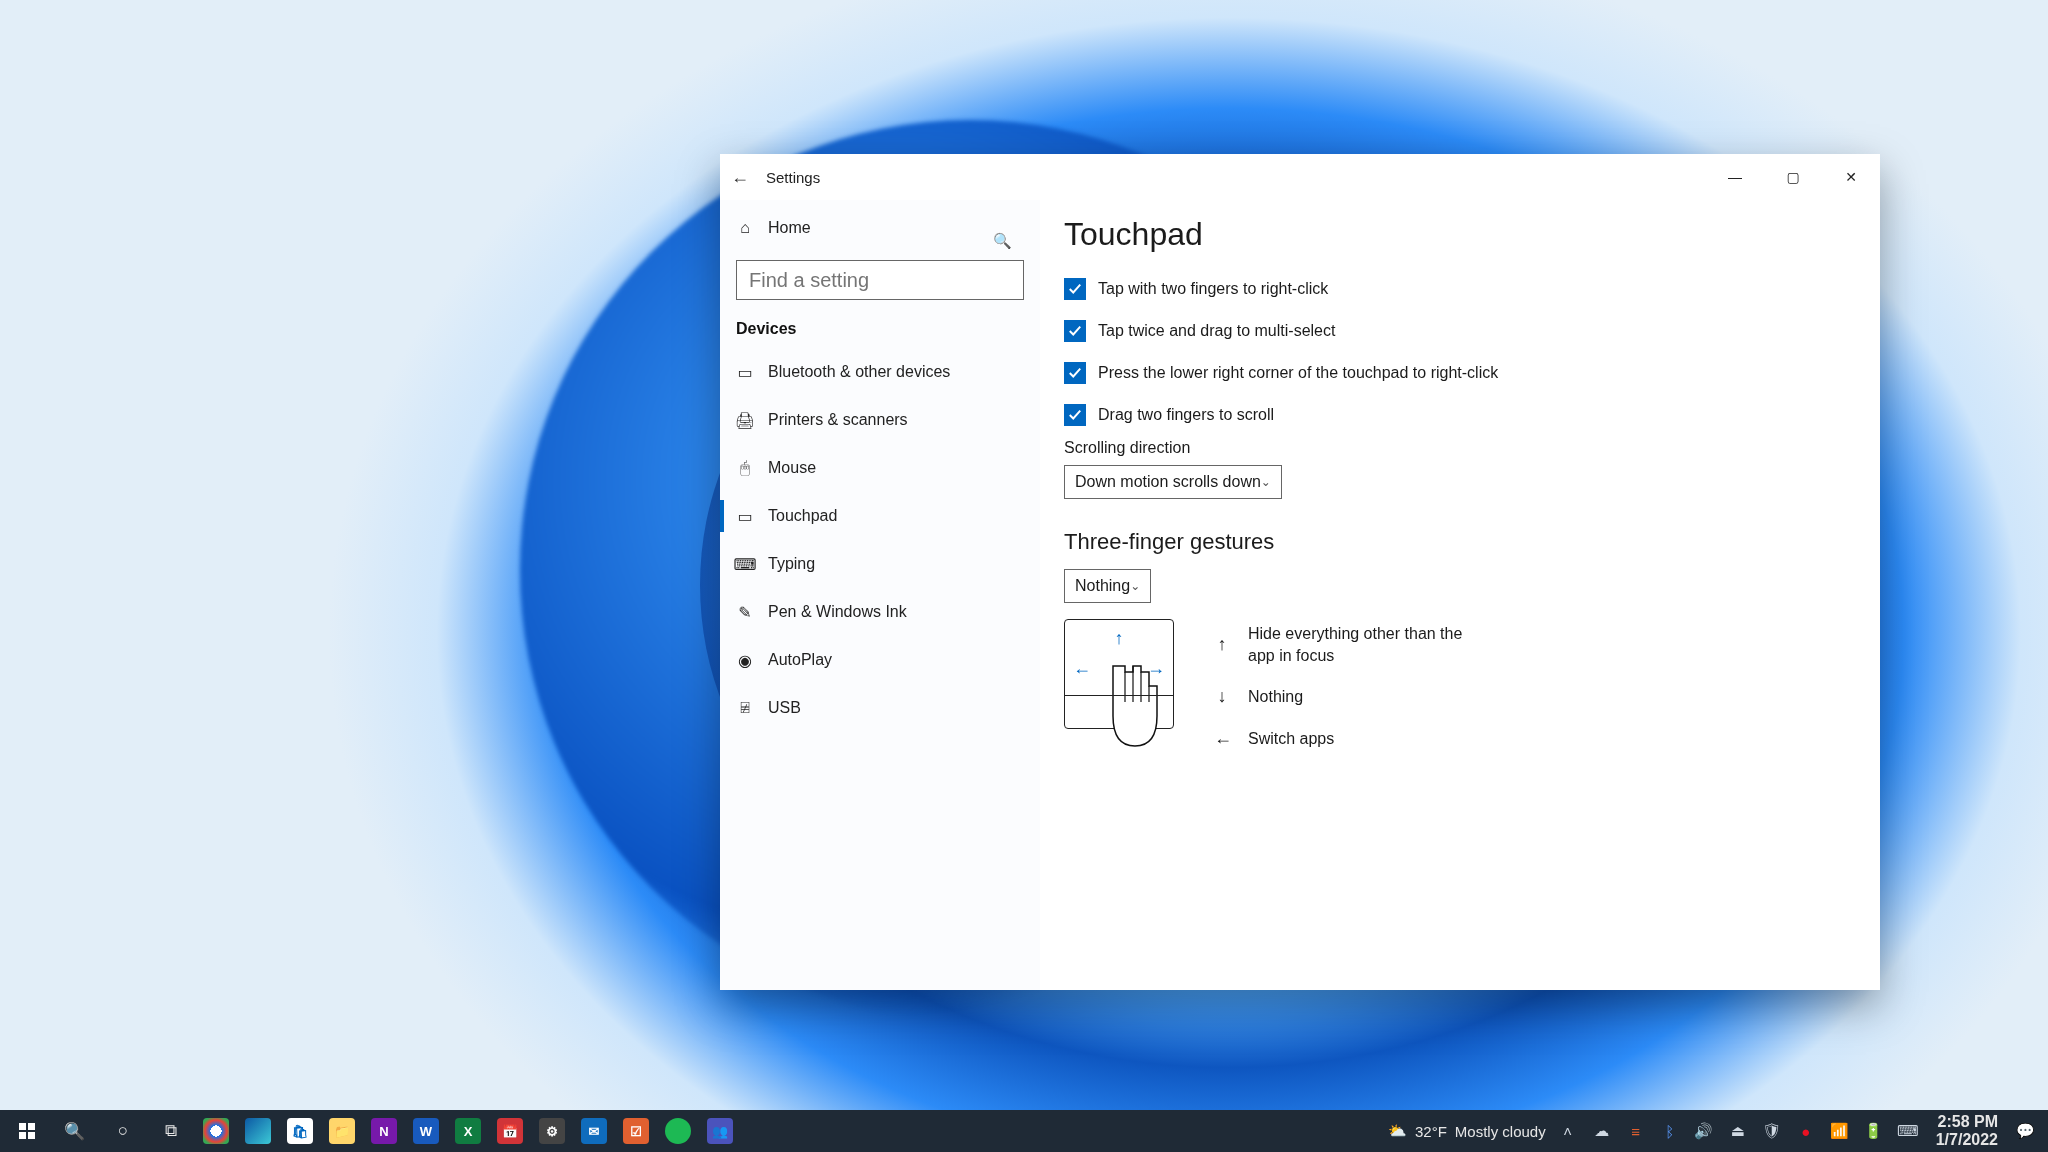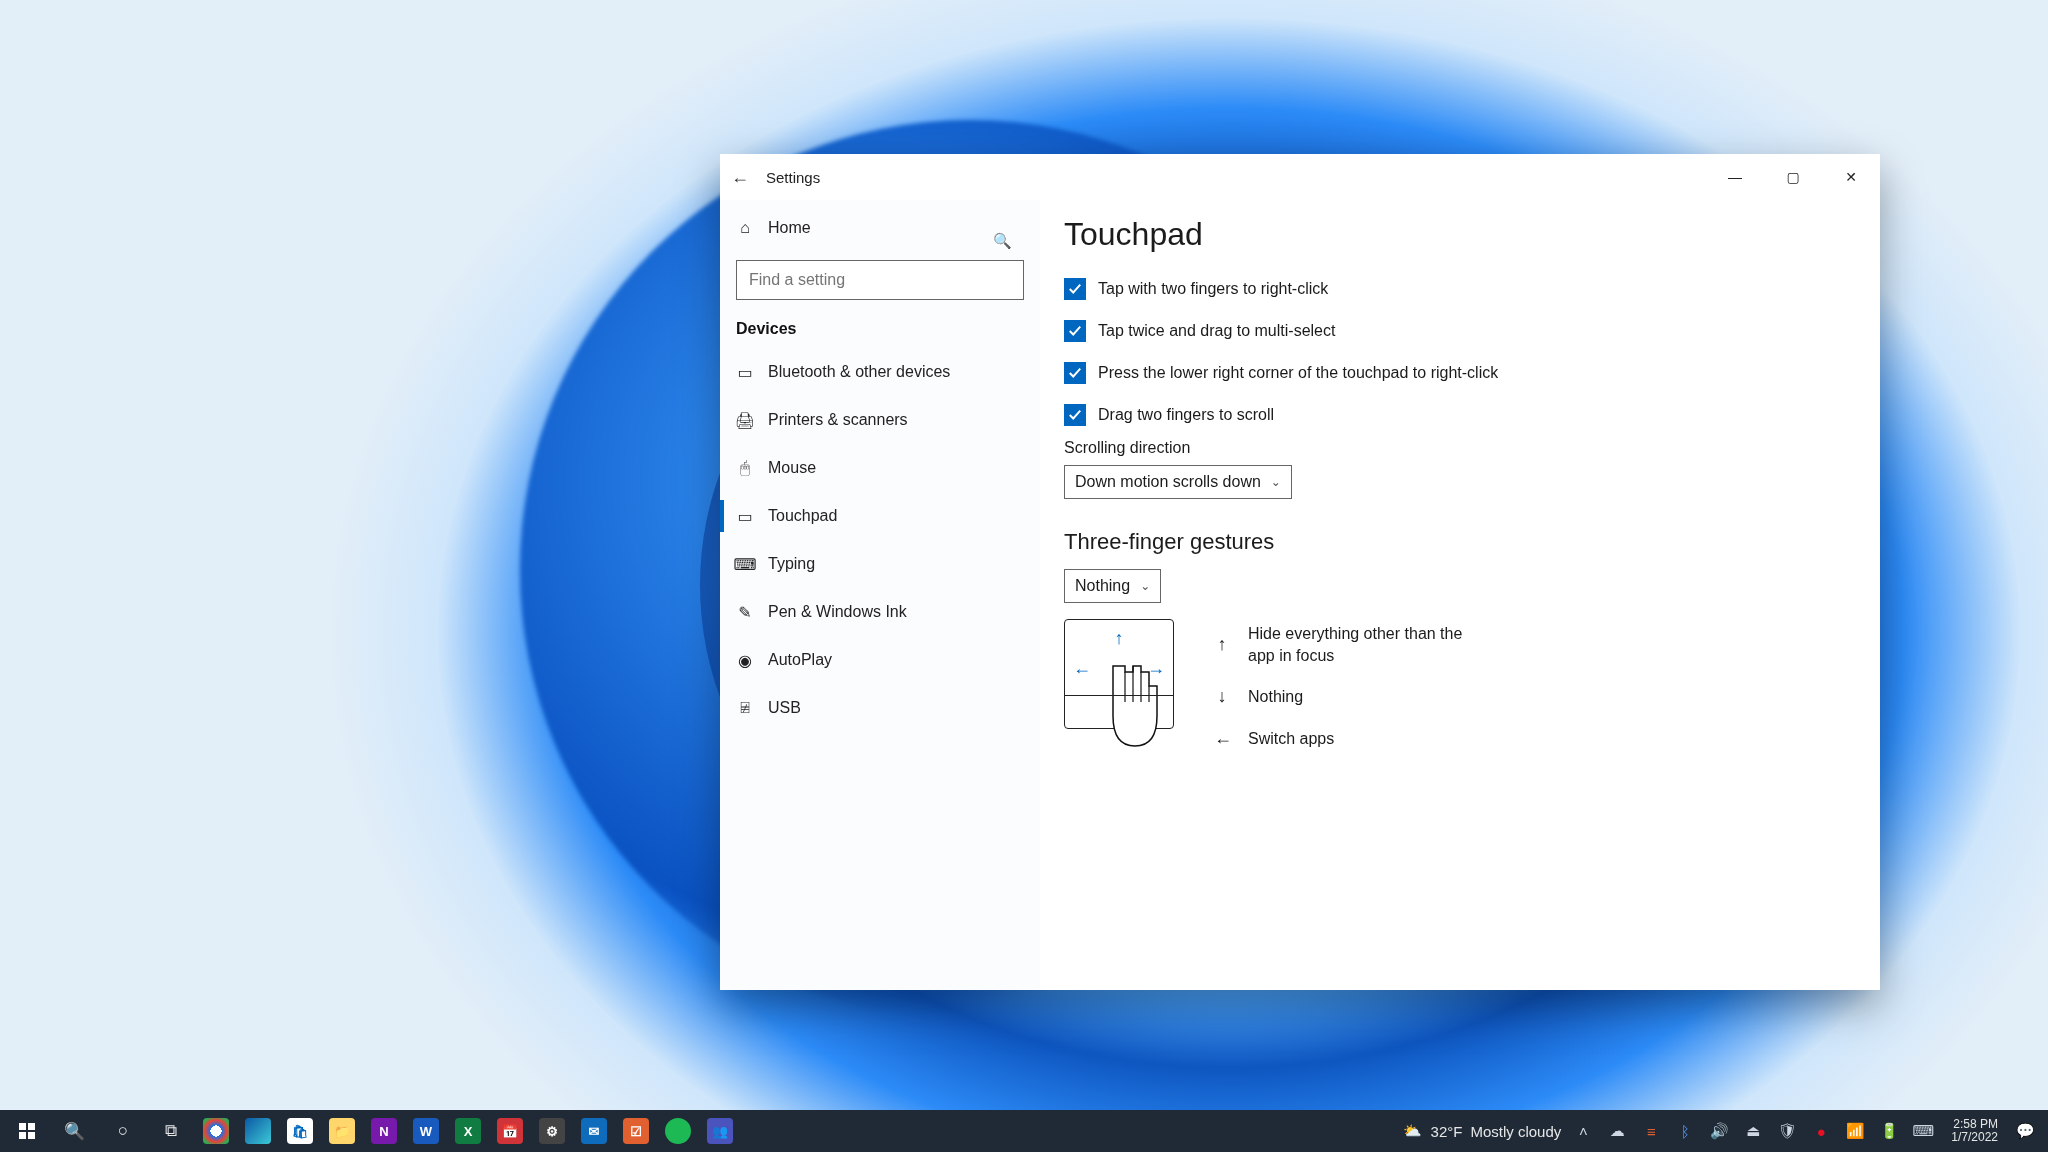--- a/index.html
+++ b/index.html
@@ -44,37 +44,37 @@
   backdrop-filter: blur(2px);
   position: relative;
 }
 .sidebar-row { display:flex; align-items:center; height:48px; padding-left:16px; gap:14px; font-size:16px; color:#222; cursor:pointer; }
 .sidebar-row .ico { width:18px; text-align:center; font-size:16px; color:#222; display:inline-flex; align-items:center; justify-content:center; }
 .sidebar-row.selected { position:relative; }
 .sidebar-row.selected::before { content:""; position:absolute; left:0; top:8px; bottom:8px; width:4px; background:#0067c0; }
 .search-wrap { padding: 8px 16px 6px 16px; }
 .search {
   width:100%; height:40px; border:1px solid #666; background:#fff;
-  padding: 0 36px 0 12px; font-size:16px; color:#333;
+  padding: 0 36px 0 12px; font-size:20px; color:#333;
 }
 .search-wrap .lens { position:absolute; right:28px; margin-top:-28px; font-size:15px; color:#555; }
 .section-title { padding: 14px 16px 10px 16px; font-size:16px; font-weight:600; color:#111; }
 
 .content {
   flex:1; padding: 16px 24px 24px 24px; overflow:hidden; background:#fff; color:#1b1b1b;
 }
 .content h1 { font-size:32px; font-weight:400; margin-bottom: 18px; }
 .content h2 { font-size:22px; font-weight:400; margin: 30px 0 14px 0; }
 
 .checkbox-row { display:flex; align-items:center; gap:12px; height:36px; font-size:16px; margin-bottom:6px; }
 .checkbox { width:22px; height:22px; background:#0067c0; display:flex; align-items:center; justify-content:center; }
 .checkbox svg { width:14px; height:14px; }
 
 .field-label { font-size:16px; margin-top:6px; margin-bottom:8px; }
-.dropdown { border:1px solid #666; height:34px; display:inline-flex; align-items:center; padding:0 10px; gap:10px; font-size:16px; cursor:pointer; }
+.dropdown { border:1px solid #666; height:34px; display:inline-flex; align-items:center; padding:0 10px; font-size:16px; cursor:pointer; }
 .dropdown .chev { font-size:12px; color:#555; }
 
 .gesture-panel { display:flex; gap:40px; align-items:flex-start; margin-top:16px; }
 .hand-illus {
   width:110px; height:110px; border:1.5px solid #222; border-radius:4px; position:relative;
 }
 .hand-illus::after { content:""; position:absolute; left:0; right:0; top:75px; height:34px; border-top:1.5px solid #222; }
 .hand-illus .divider { position:absolute; top:75px; bottom:0; left:50%; width:1.5px; background:#222; content:""; }
 .hand-illus .arrow-up { position:absolute; left:50%; top:8px; transform:translateX(-50%); color:#0067c0; font-size:18px; }
 .hand-illus .arrow-left { position:absolute; left:8px; top:38px; color:#0067c0; font-size:18px; }
@@ -86,21 +86,21 @@
 .gesture-item .arr { width:16px; text-align:center; font-size:18px; }
 .gesture-item .desc { max-width:240px; line-height:1.35; }
 
 
 .taskbar { position:absolute; left:0; right:0; bottom:0; height:42px; background:#1f2a36; display:flex; align-items:center; color:#e6e6e6; font-size:14px; }
 .tb-left { display:flex; align-items:center; gap:2px; padding-left:4px; }
 .tb-btn { width:46px; height:42px; display:flex; align-items:center; justify-content:center; cursor:pointer; font-size:17px; }
 .tb-spacer { flex:1; }
 .tb-right { display:flex; align-items:center; gap:10px; padding-right:10px; }
 .tray-icn { width:24px; height:42px; display:flex; align-items:center; justify-content:center; font-size:15px; cursor:pointer; color:#cfd8e2; }
-.clock { text-align:right; line-height:1.1; font-size:12px; padding:0 6px; }
+.clock { text-align:right; line-height:1.1; font-size:16px; padding:0 6px;font-weight:bold; }
 .weath { display:flex; align-items:center; gap:8px; font-size:15px; }
 .app-icn { width:40px; height:42px; display:flex; align-items:center; justify-content:center; cursor:pointer; }
 .app-icn .sq { width:26px; height:26px; border-radius:4px; display:flex; align-items:center; justify-content:center; font-size:13px; font-weight:600; color:#fff; }
 </style>
 </head>
 <body>
 
 <div class="desktop">
   <div class="swirl swirl1"></div>
   <div class="swirl swirl2"></div>

